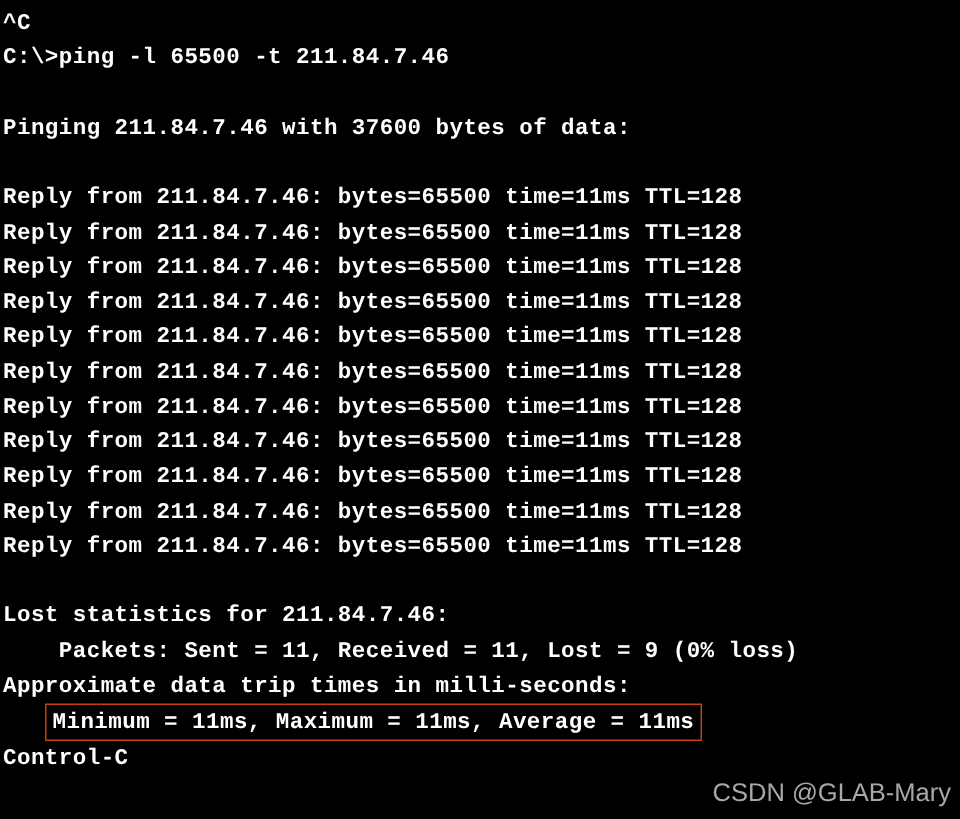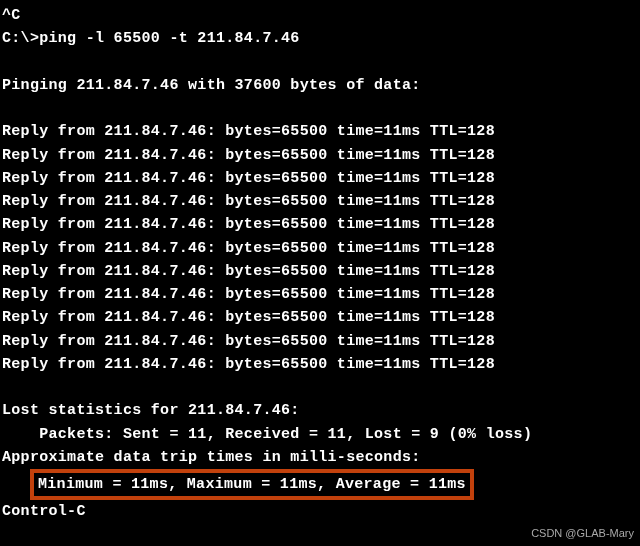--- a/index.html
+++ b/index.html
@@ -21,33 +21,33 @@
       position: relative;
     }
     .terminal-line {
       white-space: pre;
       letter-spacing: 0.3px;
     }
     .blank-line {
       height: 1.55em;
     }
     .highlight-box {
-      border: 4px solid #c2410c;
+      border: 1px solid #c2410c;
       display: inline-block;
       padding: 0 4px;
       margin-left: 28px;
     }
     .watermark {
       position: absolute;
       bottom: 4px;
       right: 6px;
       color: #a8a8a8;
       font-family: Arial, sans-serif;
       font-weight: normal;
-      font-size: 11px;
+      font-size: 17px;
       letter-spacing: 0;
     }
   </style>
 </head>
 <body>
 
 <div class="terminal-line">^C</div>
 <div class="terminal-line">C:\&gt;ping -l 65500 -t 211.84.7.46</div>
 <div class="blank-line"></div>
 <div class="terminal-line">Pinging 211.84.7.46 with 37600 bytes of data:</div>

